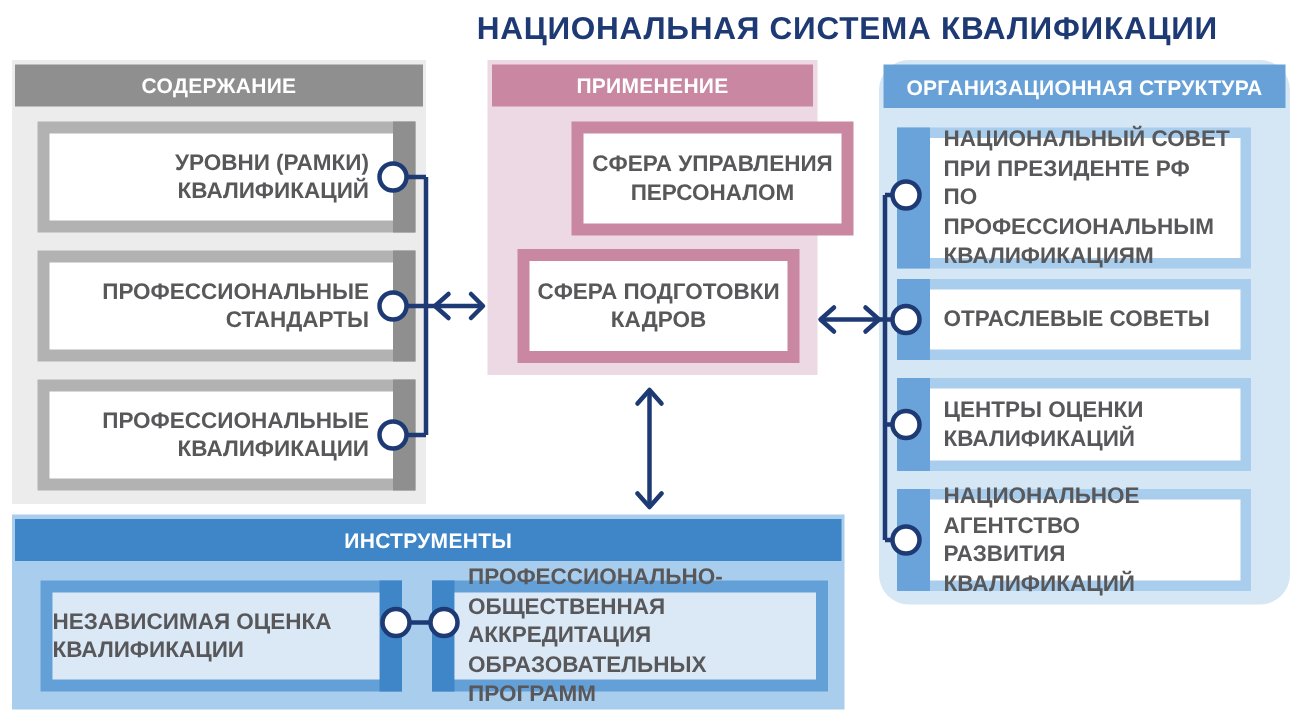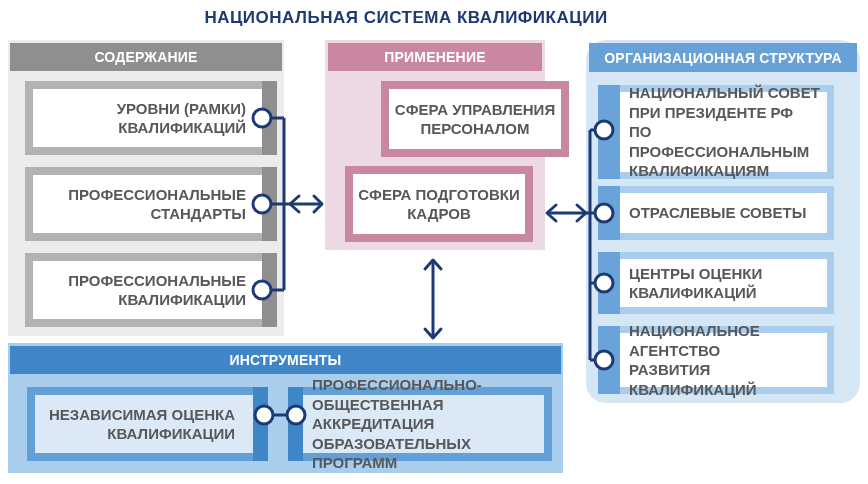--- a/index.html
+++ b/index.html
@@ -1,22 +1,22 @@
 <!DOCTYPE html>
 <html><head>
 <meta charset="utf-8">
 <style>
   html,body{margin:0;padding:0;background:#ffffff;}
   .canvas{
     position:relative;width:868px;height:484px;background:#ffffff;overflow:hidden;
     font-family:"Liberation Sans", sans-serif;
   }
   .title{
-    position:absolute;left:0;top:8px;width:812px;text-align:center;
-    font-size:17px;font-weight:bold;letter-spacing:.5px;color:#1e3a74;
+    position:absolute;left:0;top:8px;width:812px;text-align:right;
+    font-size:21px;font-weight:bold;letter-spacing:.5px;color:#1e3a74;
   }
   .panel{position:absolute;}
   .panel-content{left:8px;top:40px;width:276px;height:296px;background:#ececec;}
   .panel-application{left:325px;top:40px;width:220px;height:210px;background:#ecd9e3;}
   .panel-org{left:586px;top:40px;width:274px;height:363px;background:#d5e6f4;border-radius:20px;}
   .panel-tools{left:8px;top:343px;width:555px;height:130px;background:#a9cdec;}
   .panel-header{
     position:absolute;display:flex;align-items:center;justify-content:center;
     color:#ffffff;font-size:14px;font-weight:bold;letter-spacing:.2px;white-space:nowrap;
   }
@@ -48,21 +48,21 @@
   .item-orgblue{background:#a9cdec;}
   .item-orgblue .band{left:0;width:22px;background:#6aa3d9;}
   .item-orgblue .inner{left:22px;top:7px;bottom:7px;right:7px;background:#ffffff;justify-content:flex-start;}
   .item-orgblue .txt{text-align:left;padding-left:9px;}
 
   
   .item-toolblue{background:#64a0d8;}
   .item-toolblue .inner{background:#dbe9f7;top:8px;bottom:8px;}
   .item-toolblue.band-right .band{right:0;width:15px;background:#3e86c7;}
   .item-toolblue.band-right .inner{left:8px;right:15px;justify-content:flex-end;}
-  .item-toolblue.band-right .txt{text-align:right;padding-right:18px;}
+  .item-toolblue.band-right .txt{padding-right:18px;}
   .item-toolblue.band-left .band{left:0;width:15px;background:#3e86c7;}
   .item-toolblue.band-left .inner{left:15px;right:8px;justify-content:center;}
   .item-toolblue.band-left .txt{text-align:left;padding-left:9px;}
 
   
   .c-item1{left:17px;top:41px;width:252px;height:74px;}
   .c-item2{left:17px;top:127px;width:252px;height:74px;}
   .c-item3{left:17px;top:213px;width:252px;height:74px;}
   .a-item1{left:20px;top:41px;width:188px;height:76px;margin-left:36px;}
   .a-item2{left:20px;top:126px;width:188px;height:76px;}

